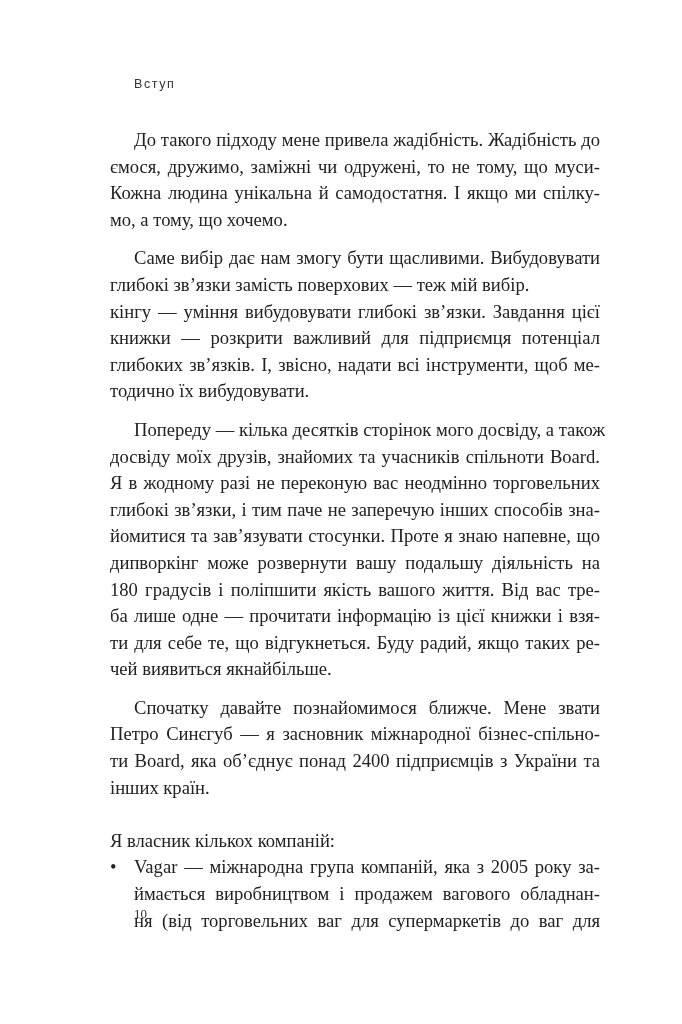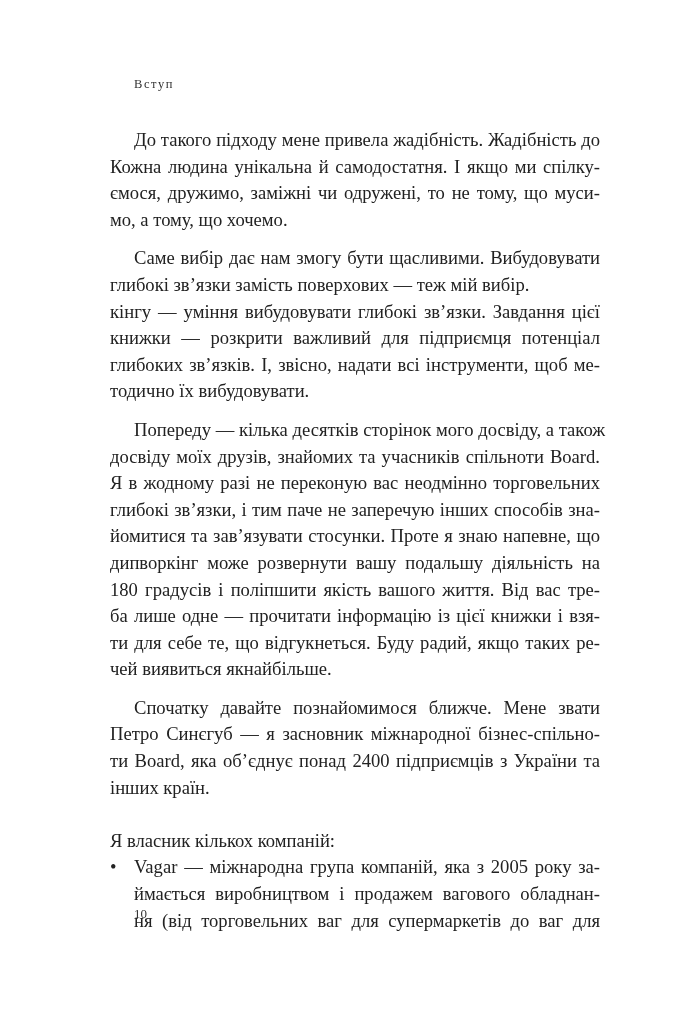--- a/index.html
+++ b/index.html
@@ -7,21 +7,21 @@
       width: 682px; height: 1024px;
       background: #ffffff;
       position: relative;
       overflow: hidden;
       color: #222;
       font-family: "Liberation Serif", "DejaVu Serif", serif;
     }
     .running-head {
       position: absolute;
       left: 134px; top: 77px;
-      font-family: Liberation Serif, serif;
+      font-family: Liberation Sans, sans-serif;
       font-size: 12.5px;
       letter-spacing: 1.6px;
       color: #333;
     }
     .body-text {
       position: absolute;
       left: 110px; top: 115px;
       width: 490px;
       font-size: 18.6px;
       line-height: 26.6px;
@@ -50,22 +50,22 @@
   </style>
 </head>
 <body>
 
 <div class="running-head">Вступ</div>
 
 <div class="body-text">
 
   <div>
     <span class="line indent">До такого підходу мене привела жадібність. Жадібність до</span>
+    <span class="line">ємося, дружимо, заміжні чи одружені, то не тому, що муси-</span>
     <span class="line">Кожна людина унікальна й самодостатня. І якщо ми спілку-</span>
-    <span class="line">ємося, дружимо, заміжні чи одружені, то не тому, що муси-</span>
     <span class="line last">мо, а тому, що хочемо.</span>
   </div>
 
   <div>
     <span class="line indent">Саме вибір дає нам змогу бути щасливими. Вибудовувати</span>
     <span class="line last">глибокі зв’язки замість поверхових — теж мій вибір.</span>
   </div>
 
   <div>
     <span class="line">кінгу — уміння вибудовувати глибокі зв’язки. Завдання цієї</span>

